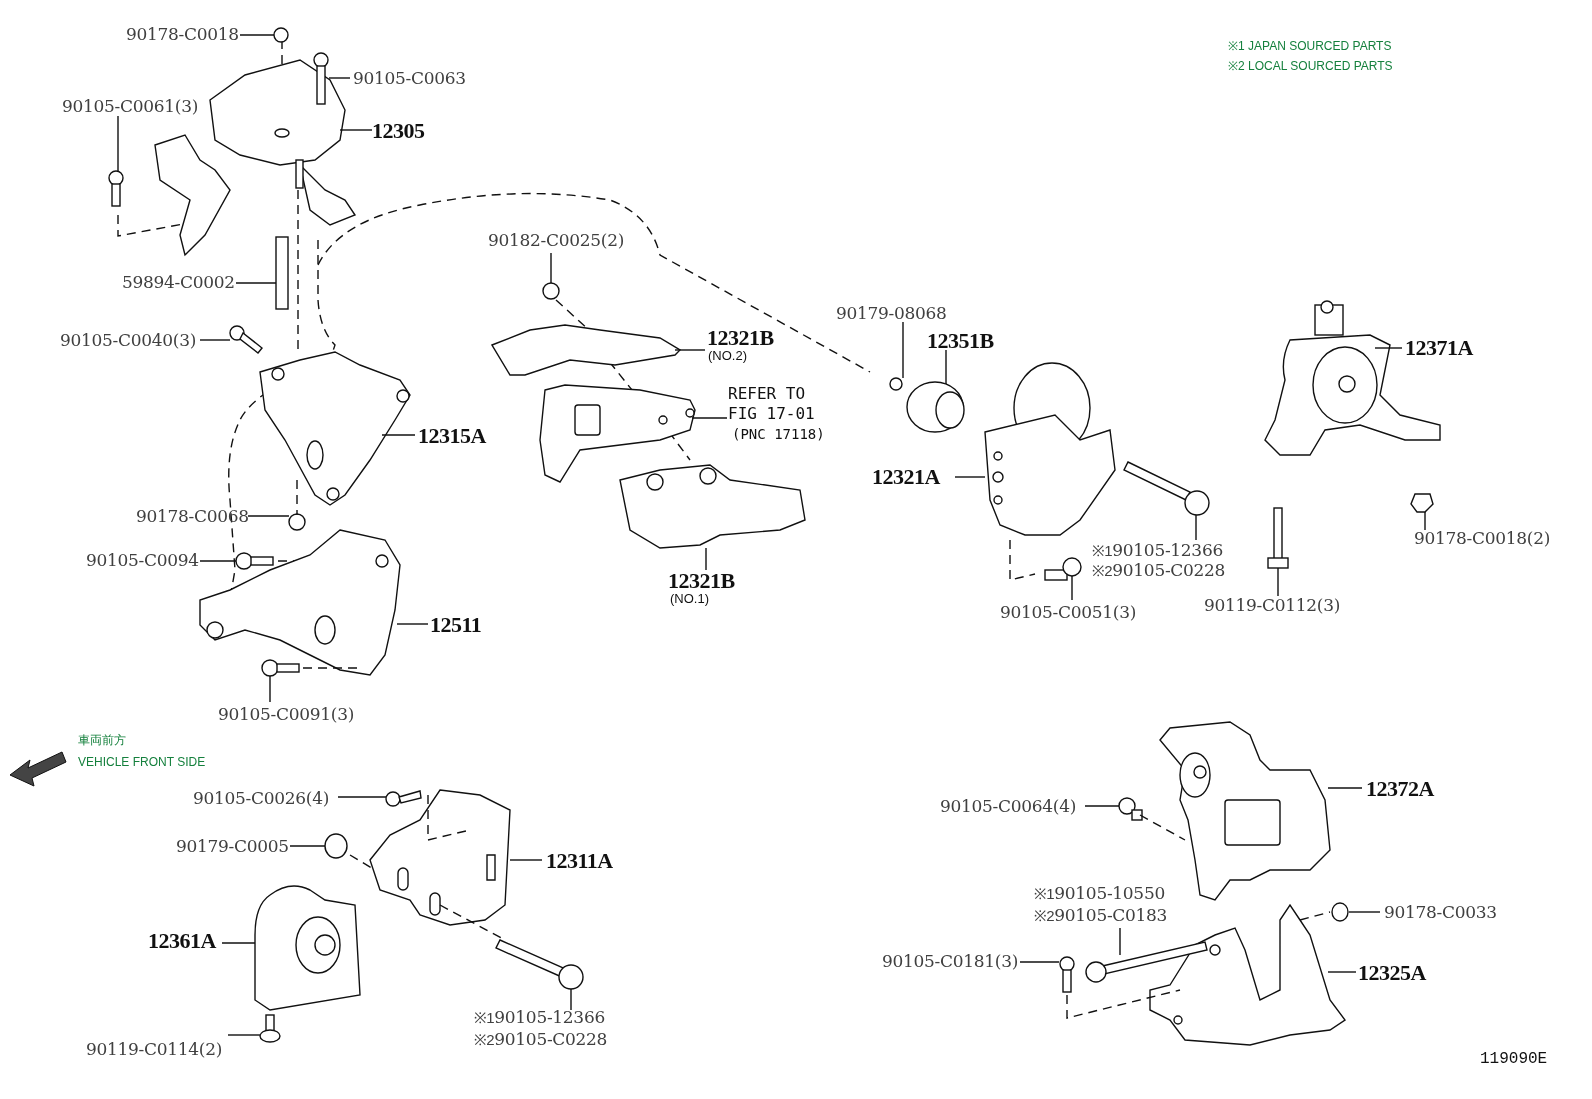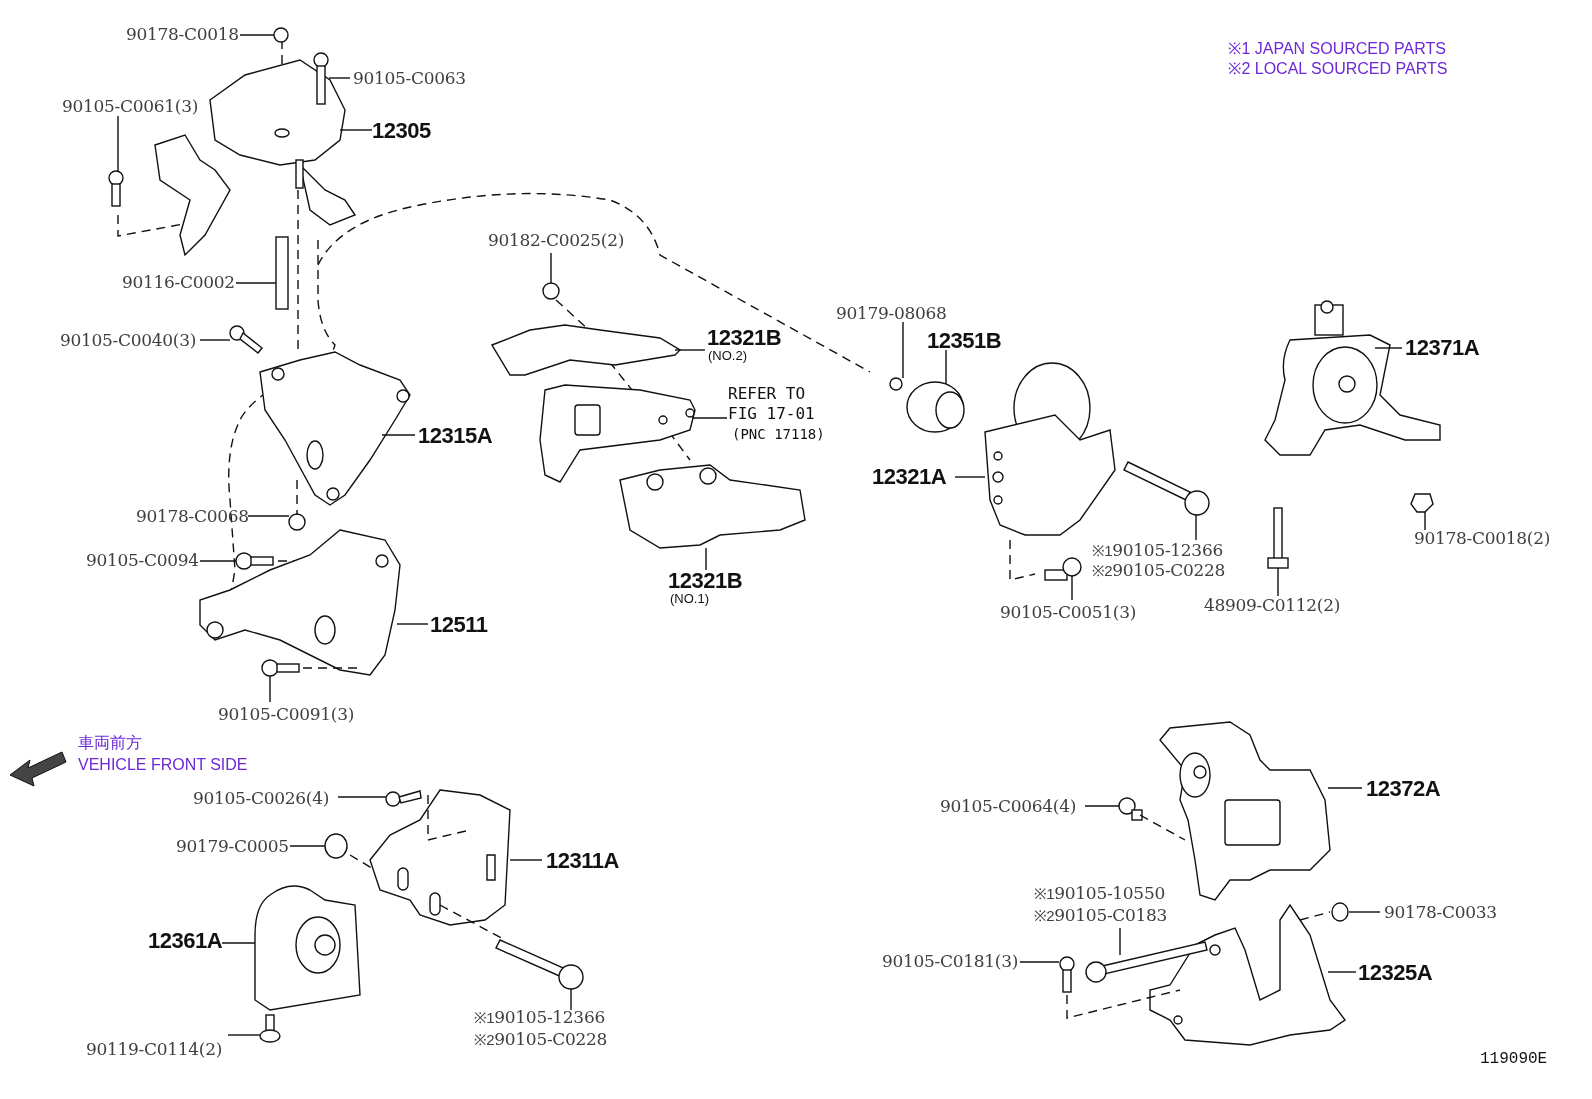--- a/index.html
+++ b/index.html
@@ -1,21 +1,21 @@
 <!DOCTYPE html>
 <html><head>
 <meta charset="utf-8">
 <style>
   html, body { margin: 0; padding: 0; background: #ffffff; }
   body { width: 1592px; height: 1099px; position: relative; overflow: hidden; }
   #canvas { position: absolute; left: 0; top: 0; width: 1592px; height: 1099px; }
   .lbl { position: absolute; font-family: "DejaVu Serif", serif; font-size: 17px; color: #404040; white-space: nowrap; letter-spacing: -0.3px; line-height: 1; cursor: pointer; }
-  .pnc { position: absolute; font-family: Liberation Sans, sans-serif; font-size: 22px; font-weight: bold; color: #111; white-space: nowrap; letter-spacing: -0.5px; line-height: 1; cursor: pointer; }
+  .pnc { position: absolute; font-family: Liberation Serif, serif; font-size: 22px; font-weight: bold; color: #111; white-space: nowrap; letter-spacing: -0.5px; line-height: 1; cursor: pointer; }
   .sub { position: absolute; font-family: "Liberation Sans", sans-serif; font-size: 13px; color: #111; white-space: nowrap; line-height: 1; }
-  .note { position: absolute; font-family: "Liberation Sans", sans-serif; font-size: 16px; color: #6d28d9; white-space: nowrap; line-height: 1.15; }
+  .note { position: absolute; font-family: "Liberation Sans", sans-serif; font-size: 12px; color: #15803d; white-space: nowrap; line-height: 1.15; }
   .ref { position: absolute; font-family: "DejaVu Sans Mono", monospace; font-size: 16px; color: #111; white-space: nowrap; line-height: 1.25; }
   .figid { position: absolute; font-family: Liberation Mono, monospace; font-size: 16px; color: #111; }
   .part path, .part ellipse, .part rect, .part circle, .part polygon, .part polyline { fill: #fff; stroke: #111; stroke-width: 1.4; }
   .dash { fill: none; stroke: #111; stroke-width: 1.4; stroke-dasharray: 9 6; }
   .lead { fill: none; stroke: #111; stroke-width: 1.4; }
 </style>
 </head>
 <body>
 
 <svg id="canvas" viewBox="0 0 1592 1099">
@@ -296,37 +296,37 @@
 <div class="pnc" style="left:872px;top:466px;">12321A</div>
 <div class="pnc" style="left:1405px;top:337px;">12371A</div>
 <div class="pnc" style="left:1366px;top:778px;">12372A</div>
 <div class="pnc" style="left:1358px;top:962px;">12325A</div>
 <div class="pnc" style="left:546px;top:850px;">12311A</div>
 <div class="pnc" style="left:148px;top:930px;">12361A</div>
 
 <div class="lbl" style="left:126px;top:26px;">90178-C0018</div>
 <div class="lbl" style="left:353px;top:70px;">90105-C0063</div>
 <div class="lbl" style="left:62px;top:98px;">90105-C0061(3)</div>
-<div class="lbl" style="left:122px;top:274px;">90116-C0002</div>
+<div class="lbl" style="left:122px;top:274px;">59894-C0002</div>
 <div class="lbl" style="left:60px;top:332px;">90105-C0040(3)</div>
 <div class="lbl" style="left:136px;top:508px;">90178-C0068</div>
 <div class="lbl" style="left:86px;top:552px;">90105-C0094</div>
 <div class="lbl" style="left:218px;top:706px;">90105-C0091(3)</div>
 <div class="lbl" style="left:488px;top:232px;">90182-C0025(2)</div>
 <div class="lbl" style="left:836px;top:305px;">90179-08068</div>
 
 <div class="lbl" style="left:1092px;top:542px;">
   <span style="font-family:'Liberation Sans',sans-serif;font-size:15px;">※1</span><span>90105-12366</span>
 </div>
 <div class="lbl" style="left:1092px;top:562px;">
   <span style="font-family:'Liberation Sans',sans-serif;font-size:15px;">※2</span><span>90105-C0228</span>
 </div>
 
 <div class="lbl" style="left:1000px;top:604px;">90105-C0051(3)</div>
-<div class="lbl" style="left:1204px;top:597px;">48909-C0112(2)</div>
+<div class="lbl" style="left:1204px;top:597px;">90119-C0112(3)</div>
 <div class="lbl" style="left:1414px;top:530px;">90178-C0018(2)</div>
 
 <div class="lbl" style="left:193px;top:790px;">90105-C0026(4)</div>
 <div class="lbl" style="left:176px;top:838px;">90179-C0005</div>
 <div class="lbl" style="left:86px;top:1041px;">90119-C0114(2)</div>
 
 <div class="lbl" style="left:474px;top:1009px;">
   <span style="font-family:'Liberation Sans',sans-serif;font-size:15px;">※1</span><span>90105-12366</span>
 </div>
 <div class="lbl" style="left:474px;top:1031px;">

